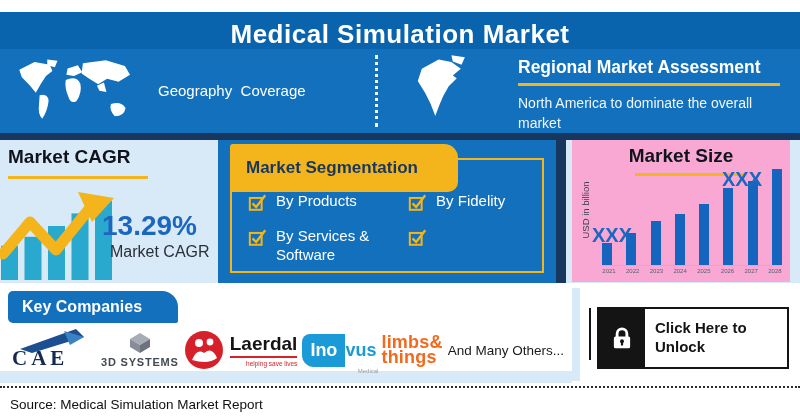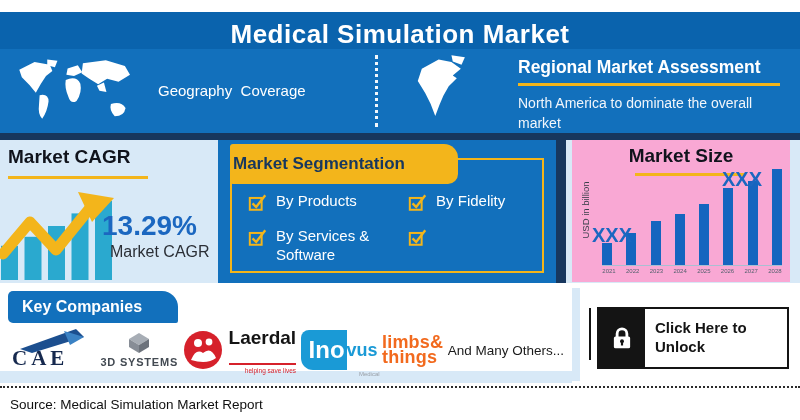--- a/index.html
+++ b/index.html
@@ -32,22 +32,22 @@
   .cagr-title { position:absolute; left:8px; top:6px; font-size:19px; font-weight:700; color:#10131c; }
   .cagr-underline { position:absolute; left:8px; top:36px; width:140px; height:3px; background:#f3b51b; }
   .cagr-chart { position:absolute; left:0; top:48px; }
   .cagr-value { position:absolute; left:102px; top:70px; font-size:28px; font-weight:700; color:#1b67c0; }
   .cagr-label { position:absolute; left:110px; top:103px; font-size:16px; color:#2b2f36; }
 
   
   .seg-shadow { position:absolute; left:556px; top:-7px; width:10px; height:155px; background:#17375e; }
   .seg-box { position:absolute; left:218px; top:0; width:338px; height:143px; background:#1270bc; }
   .seg-border { position:absolute; left:12px; right:12px; top:18px; bottom:10px; border:2px solid #f3b51b; }
-  .seg-tab { position:absolute; left:12px; top:4px; width:228px; height:40px; background:#f3b51b;
-             border-radius:3px 14px 10px 3px; display:flex; align-items:center; padding-left:3px; z-index:2; }
+  .seg-tab { position:absolute; left:12px; top:4px; width:228px; height:48px; background:#f3b51b;
+             border-radius:3px 14px 10px 3px; display:flex; align-items:center; padding-left:16px; z-index:2; }
   .seg-tab span { color:#17375e; font-size:17px; font-weight:700; }
   .seg-grid { position:absolute; left:30px; right:22px; top:52px; bottom:12px; display:grid;
               grid-template-columns:1.2fr 1fr; column-gap:8px; row-gap:12px; z-index:2;gap:9px; }
   .seg-item { display:flex; gap:8px; color:#fff; font-size:15px; line-height:1.25; align-items:flex-start; }
   .seg-item .cb { flex-shrink:0; margin-top:1px; }
 
   
   .ms-card { position:absolute; left:572px; top:0; width:218px; height:142px; background:#f9a8d4; }
   .ms-title { position:absolute; left:0; top:5px; width:100%; text-align:center; font-size:19px; font-weight:700; color:#10131c; }
   .ms-underline { position:absolute; left:54%; top:33px; width:110px; height:3px; background:#f3b51b; transform:translateX(-50%); }
@@ -72,25 +72,25 @@
   .logos { position:absolute; left:12px; top:44px; width:552px; height:46px; display:flex;
            align-items:center; justify-content:space-between; }
   .logo-cae { position:relative; width:84px; height:42px; }
   .logo-cae svg { position:absolute; left:8px; top:0; }
   .logo-cae .cae-text { position:absolute; left:0; bottom:0; font-family:"Liberation Serif", serif;
                         font-size:21px; font-weight:700; letter-spacing:4px; color:#16294e; }
   .logo-3d { display:flex; flex-direction:column; align-items:center; gap:2px; }
   .logo-3d .t { font-size:11px; font-weight:700; color:#434a52; letter-spacing:.8px; }
   .logo-laerdal { display:flex; align-items:center; gap:6px; }
   .logo-laerdal .col .name { font-size:19px; font-weight:700; color:#141414;
-                             border-bottom:2.5px solid #d6212b; padding-bottom:14px; }
+                             border-bottom:2.5px solid #d6212b; padding-bottom:1px; }
   .logo-laerdal .col .tag { font-size:6.5px; color:#d6212b; text-align:right; margin-top:2px; }
   .logo-inovus { position:relative; display:flex; align-items:center; }
-  .logo-inovus .box { background:#1a9ad6; color:#fff; font-size:24px; font-weight:700;
-                      padding:6px 2px 6px 8px; border-radius:8px 0 0 12px; }
+  .logo-inovus .box { background:#1a9ad6; color:#fff; font-size:18px; font-weight:700;
+                      padding:6px 8px 6px 8px; border-radius:8px 0 0 12px; }
   .logo-inovus .out { color:#1a9ad6; font-size:18px; font-weight:700; }
   .logo-inovus .sub { position:absolute; right:-2px; bottom:-7px; font-size:6px; color:#9aa0a8; }
   .logo-limbs { line-height:.85; }
   .logo-limbs span { display:block; font-size:18px; font-weight:800; color:#f26a1e; letter-spacing:.2px; }
   .and-many { font-size:13.5px; color:#1b1b1b;text-align:center; }
 
   .unlock-line { position:absolute; left:589px; top:25px; width:2px; height:52px; background:#141414; }
   .unlock-box { position:absolute; left:597px; top:24px; width:192px; height:62px; border:2px solid #141414;
                 background:#fff; display:flex; cursor:pointer; }
   .unlock-box .lock-sq { width:46px; background:#141414; display:flex; align-items:center; justify-content:center; }

